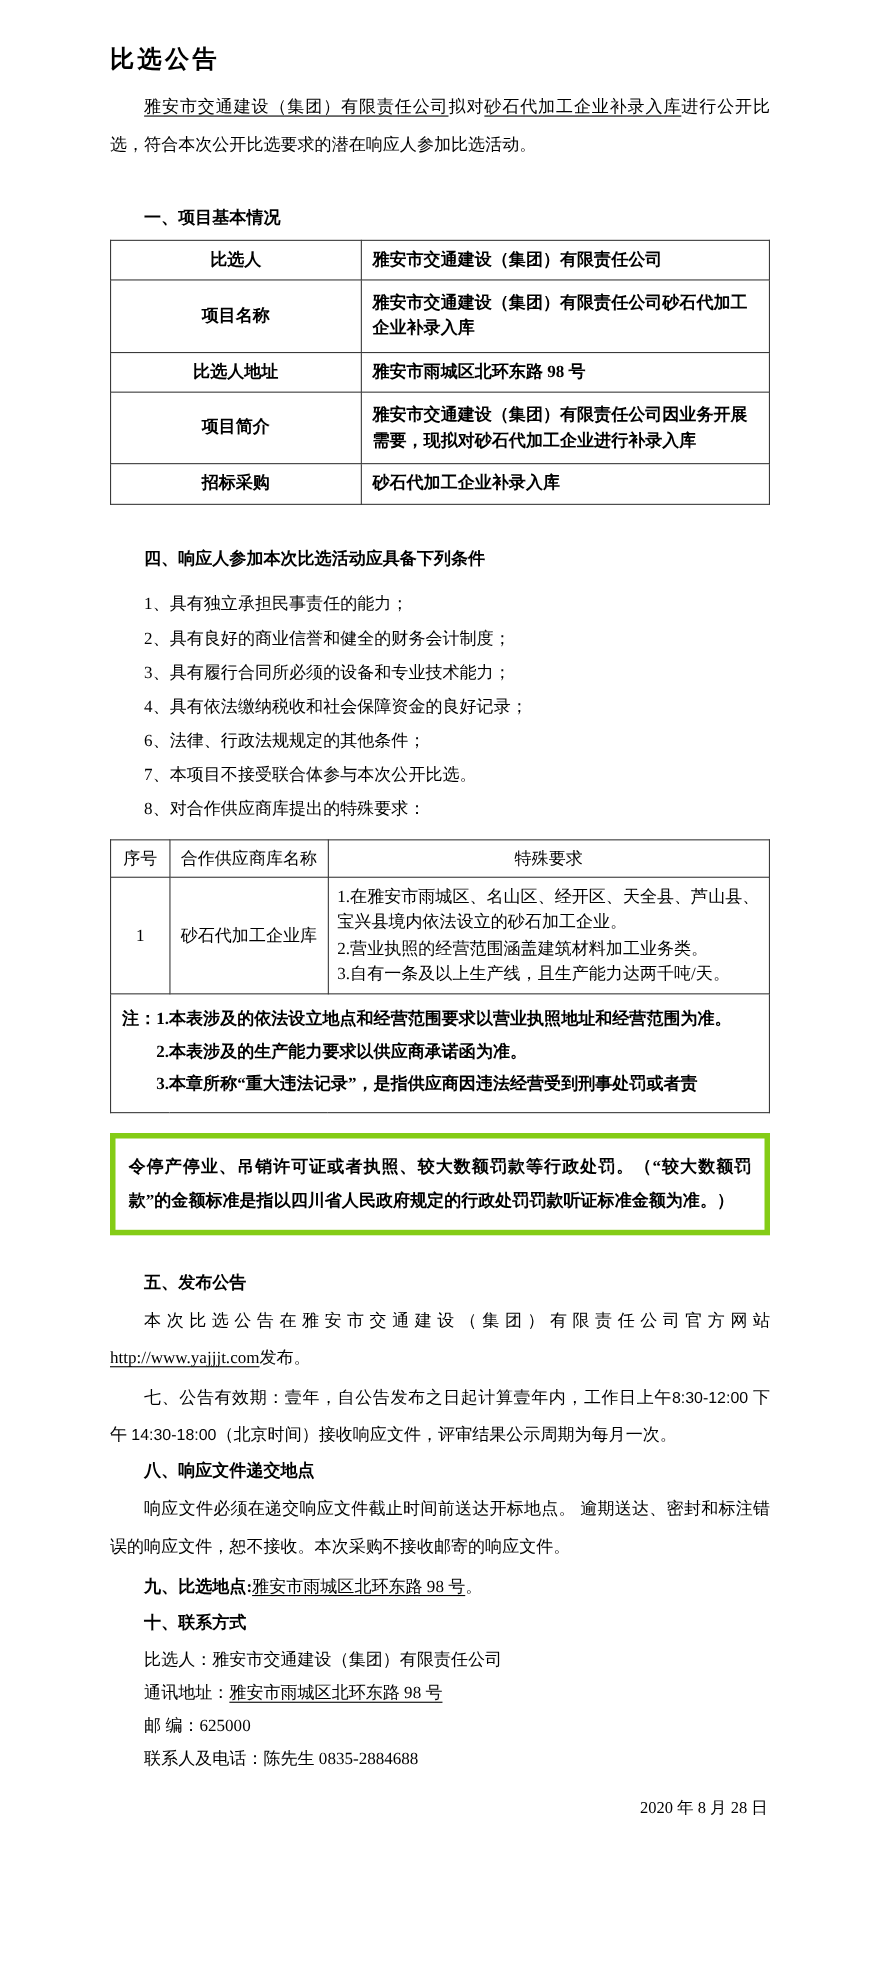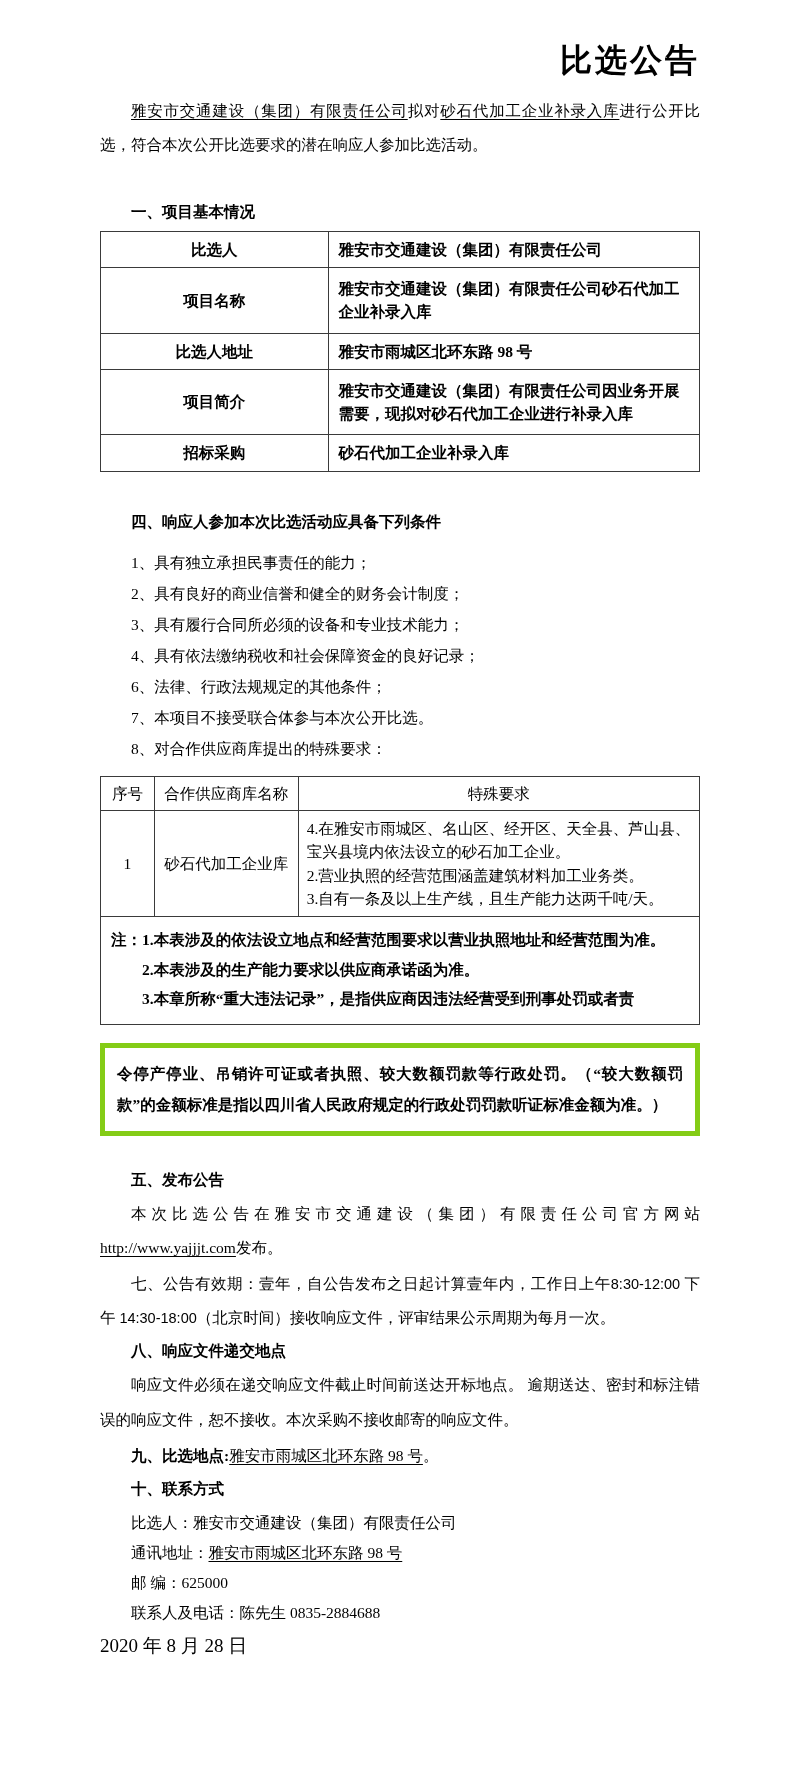--- a/index.html
+++ b/index.html
@@ -10,22 +10,22 @@
     overflow: hidden;
     font-family: "Liberation Serif", "DejaVu Serif", serif;
     color: #000;
     position: relative;
   }
   .page {
     padding: 40px 100px 20px 100px;
     width: 800px;
   }
   .doc-title {
-    text-align: right;
-    font-size: 32px;
+    text-align: left;
+    font-size: 22px;
     font-weight: bold;
     letter-spacing: 3px;
     line-height: 1.3;
   }
   .para {
     font-size: 15.5px;
     line-height: 2.2;
     text-align: justify;
   }
   .indent { text-indent: 2em; }
@@ -88,23 +88,23 @@
   .h-publish { margin-top: 28px; }
   .p-publish, .p-obtain, .p-validity, .p-delivery { margin-top: 2px; }
   .line-location { margin-top: 2px; font-size: 15.5px; line-height: 2.2; margin-left: 2em; }
   .contact-line {
     font-size: 15.5px;
     line-height: 1.95;
     margin-left: 2em;
   }
   .contact-block { margin-top: 4px; }
   .doc-date {
-    margin-top: 4px;
-    text-align: left;
-    font-size: 19px;
+    margin-top: 18px;
+    text-align: right;
+    font-size: 15px;
     padding-right: 2px;
   }
 </style>
 </head>
 <body>
 
 <div class="page">
 
   <div class="doc-title">比选公告</div>
 
@@ -154,21 +154,21 @@
         <th class="c-no">序号</th>
         <th class="c-name">合作供应商库名称</th>
         <th class="c-req">特殊要求</th>
       </tr>
     </thead>
     <tbody>
       <tr>
         <td class="cell-center">1</td>
         <td class="cell-center">砂石代加工企业库</td>
         <td>
-          <div class="req-line">4.在雅安市雨城区、名山区、经开区、天全县、芦山县、宝兴县境内依法设立的砂石加工企业。</div>
+          <div class="req-line">1.在雅安市雨城区、名山区、经开区、天全县、芦山县、宝兴县境内依法设立的砂石加工企业。</div>
           <div class="req-line">2.营业执照的经营范围涵盖建筑材料加工业务类。</div>
           <div class="req-line">3.自有一条及以上生产线，且生产能力达两千吨/天。</div>
         </td>
       </tr>
       <tr>
         <td colspan="3" class="notes-cell">
           <div class="note-line">注：1.本表涉及的依法设立地点和经营范围要求以营业执照地址和经营范围为准。</div>
           <div class="note-line note-rest">2.本表涉及的生产能力要求以供应商承诺函为准。</div>
           <div class="note-line note-rest">3.本章所称“重大违法记录”，是指供应商因违法经营受到刑事处罚或者责</div>
         </td>

